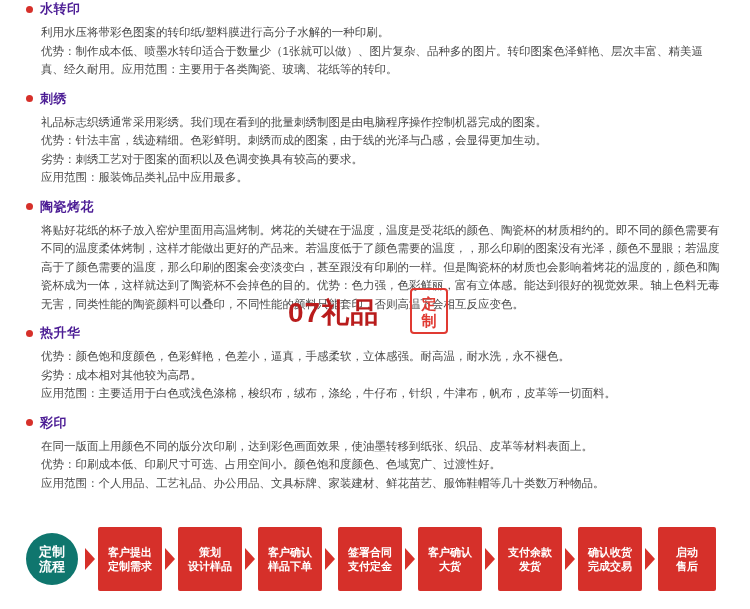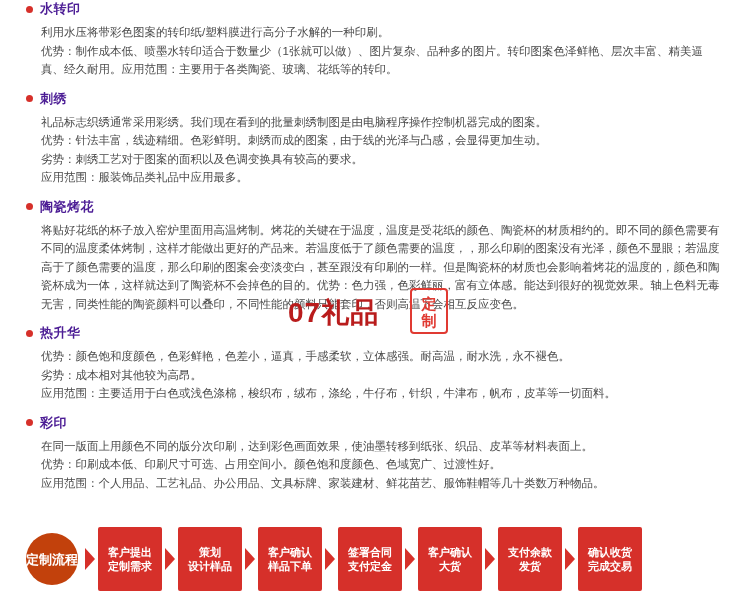--- a/index.html
+++ b/index.html
@@ -100,27 +100,27 @@
     height: 72px;
     display: flex;
     align-items: center;
     padding-left: 26px;
     box-sizing: border-box;
   }
   .flow-badge {
     width: 52px;
     height: 52px;
     border-radius: 50%;
-    background: #c2410c;
+    background: #0f766e;
     color: #fff;
     font-size: 13px;
     font-weight: bold;
     line-height: 15px;
     display: flex;
-    flex-direction: row;
+    flex-direction: column;
     align-items: center;
     justify-content: center;
     flex: 0 0 auto;
     margin-right: 4px;
   }
   .flow-step {
     display: flex;
     align-items: center;
     flex: 0 0 auto;
   }
@@ -275,15 +275,22 @@
     </div>
 
     <div class="flow-step">
       <div class="arrow"></div>
       <div class="step-box">
         <div>确认收货</div>
         <div>完成交易</div>
       </div>
     </div>
 
+    <div class="flow-step step-last">
+      <div class="arrow"></div>
+      <div class="step-box">
+        <div>启动</div>
+        <div>售后</div>
+      </div>
+    </div>
   </div>
 
 </div>
 
 </body></html>

